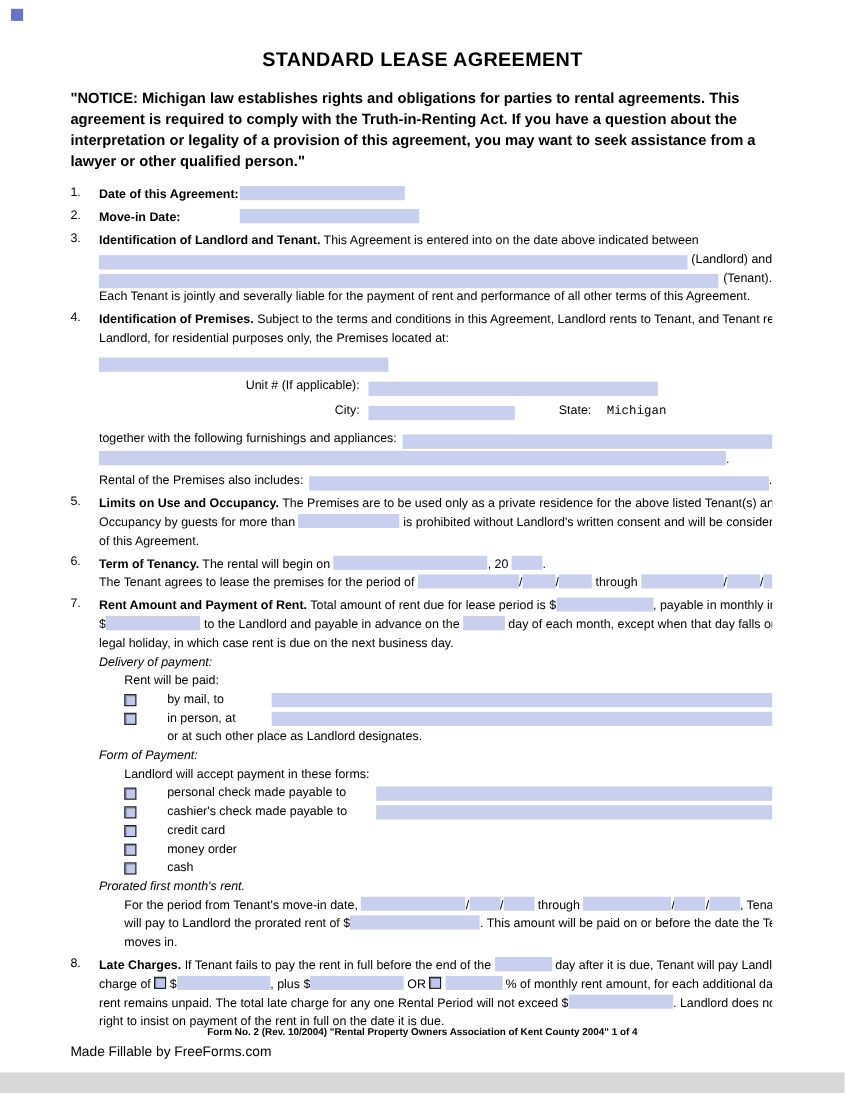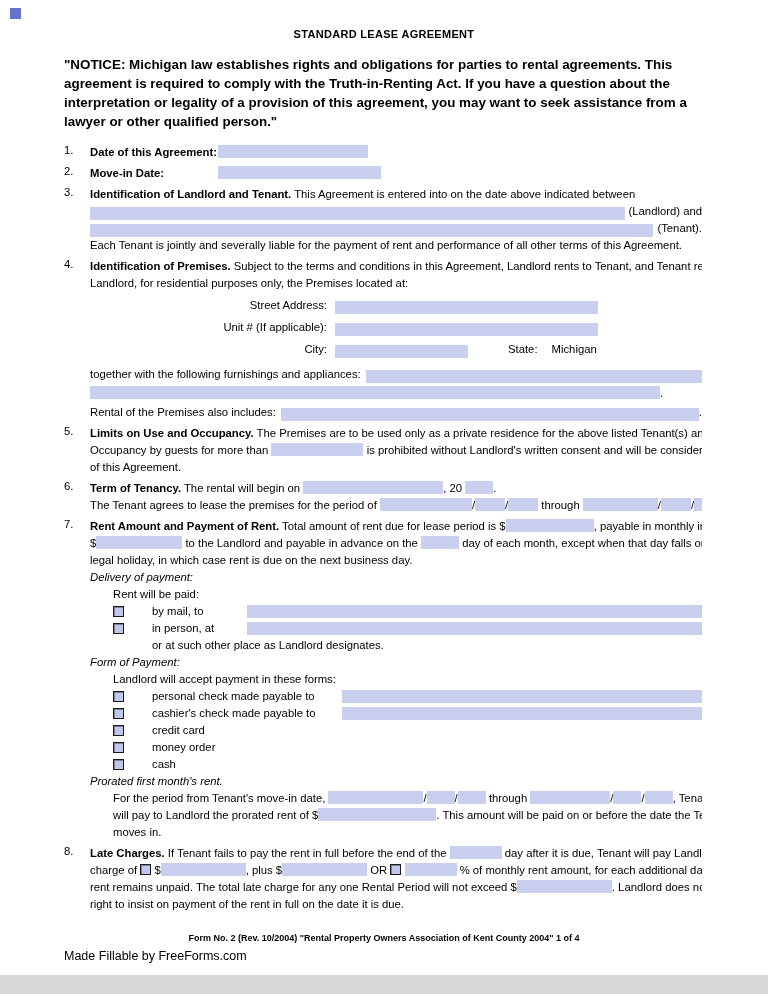--- a/index.html
+++ b/index.html
@@ -1,20 +1,20 @@
 <!DOCTYPE html>
 <html><head>
 <meta charset="utf-8">
 <style>
   * { margin:0; padding:0; box-sizing:border-box; }
   html,body { background:#ffffff; }
   body { font-family:"Liberation Sans", sans-serif; color:#000; }
   .page { position:relative; width:768px; height:994px; background:#ffffff; overflow:hidden; }
   .corner { position:absolute; left:10px; top:8px; width:11px; height:11px; background:#6673cb; }
-  .title { text-align:center; padding-top:28px; font-size:11px; font-weight:bold; letter-spacing:0.3px; }
+  .title { text-align:center; padding-top:44px; font-size:18px; font-weight:bold; letter-spacing:0.3px; }
   .notice { margin:15px 62px 0 64px; font-size:13.4px; font-weight:bold; line-height:19px; }
   .list { margin:13px 66px 0 64px; font-size:11.3px; }
   .item { display:flex; margin-top:4px; }
   .num { width:26px; flex:none; }
   .content { flex:1; min-width:0; }
   .line { line-height:17px; white-space:nowrap; overflow:hidden; }
   .wrapok { white-space:normal; }
   .ital { font-style:italic; }
   .ind1 { padding-left:23px; }
   .ind2 { padding-left:62px; }
@@ -23,21 +23,21 @@
   .fill { background:#c9cfee; display:inline-block; height:13px; vertical-align:-2px; }
   .flexline { display:flex; align-items:flex-start; line-height:17px; }
   .grow { flex:1 1 auto; }
   .flexline .fill { align-self:center; margin-top:3px; }
   .sfx { margin-left:4px; white-space:nowrap; }
   .pfx { margin-right:5px; white-space:nowrap; }
   .addr-row { display:flex; align-items:baseline; margin-top:5px; line-height:17px; }
   .addr-label { width:245px; text-align:right; padding-right:8px; flex:none; }
   .addr-row .fill { align-self:center; margin-top:3px; }
   .state-label { margin-left:40px; }
-  .state-value { margin-left:14px; }
+  .state-value { margin-left:14px;font-family:Liberation Mono, monospace; }
   .cb { width:11px; height:11px; flex:none; display:inline-block; background:#bfc7ec;
         border:1px solid #1a1a1a; box-shadow:inset 1px 1px 0 rgba(0,0,0,0.35); vertical-align:-1px; }
   .cbrow { display:flex; align-items:center; padding-left:23px; line-height:17px; }
   .cblabel { margin-left:28px; flex:none; }
   .cblabel.mail { width:95px; }
   .cblabel.check { width:190px; }
   .cbrow .fill { height:13px; }
   .mt2 { margin-top:2px; }
   .mt8 { margin-top:8px; }
   .footer-line { position:absolute; left:0; right:0; top:933px; text-align:center; font-size:9px; font-weight:bold; }
@@ -95,21 +95,20 @@
     <div class="item">
       <div class="num">4.</div>
       <div class="content">
         <div class="line">
           <b>Identification of Premises.</b>
           <span>Subject to the terms and conditions in this Agreement, Landlord rents to Tenant, and Tenant rents from</span>
         </div>
         <div class="line">Landlord, for residential purposes only, the Premises located at:</div>
 
         <div class="addr-row">
-          <div class="addr-label">Street Address:</div>
           <span class="fill" style="width:263px"></span>
         </div>
         <div class="addr-row">
           <div class="addr-label">Unit # (If applicable):</div>
           <span class="fill" style="width:263px"></span>
         </div>
         <div class="addr-row">
           <div class="addr-label">City:</div>
           <span class="fill" style="width:133px"></span>
           <span class="state-label">State:</span>

